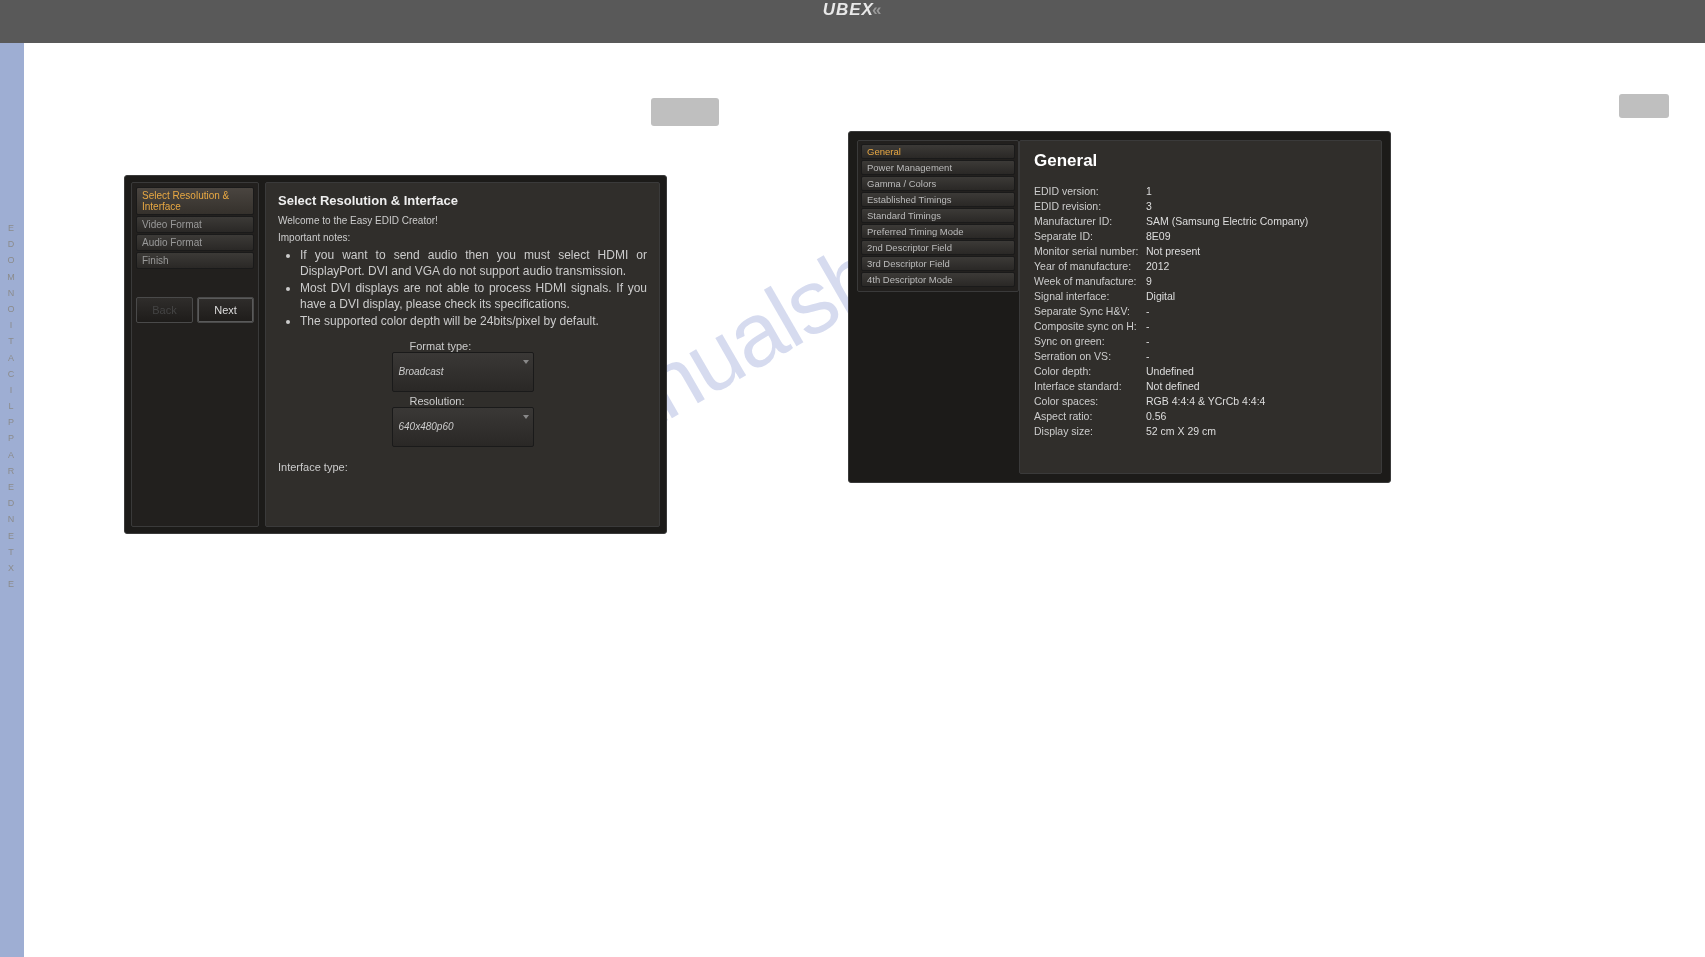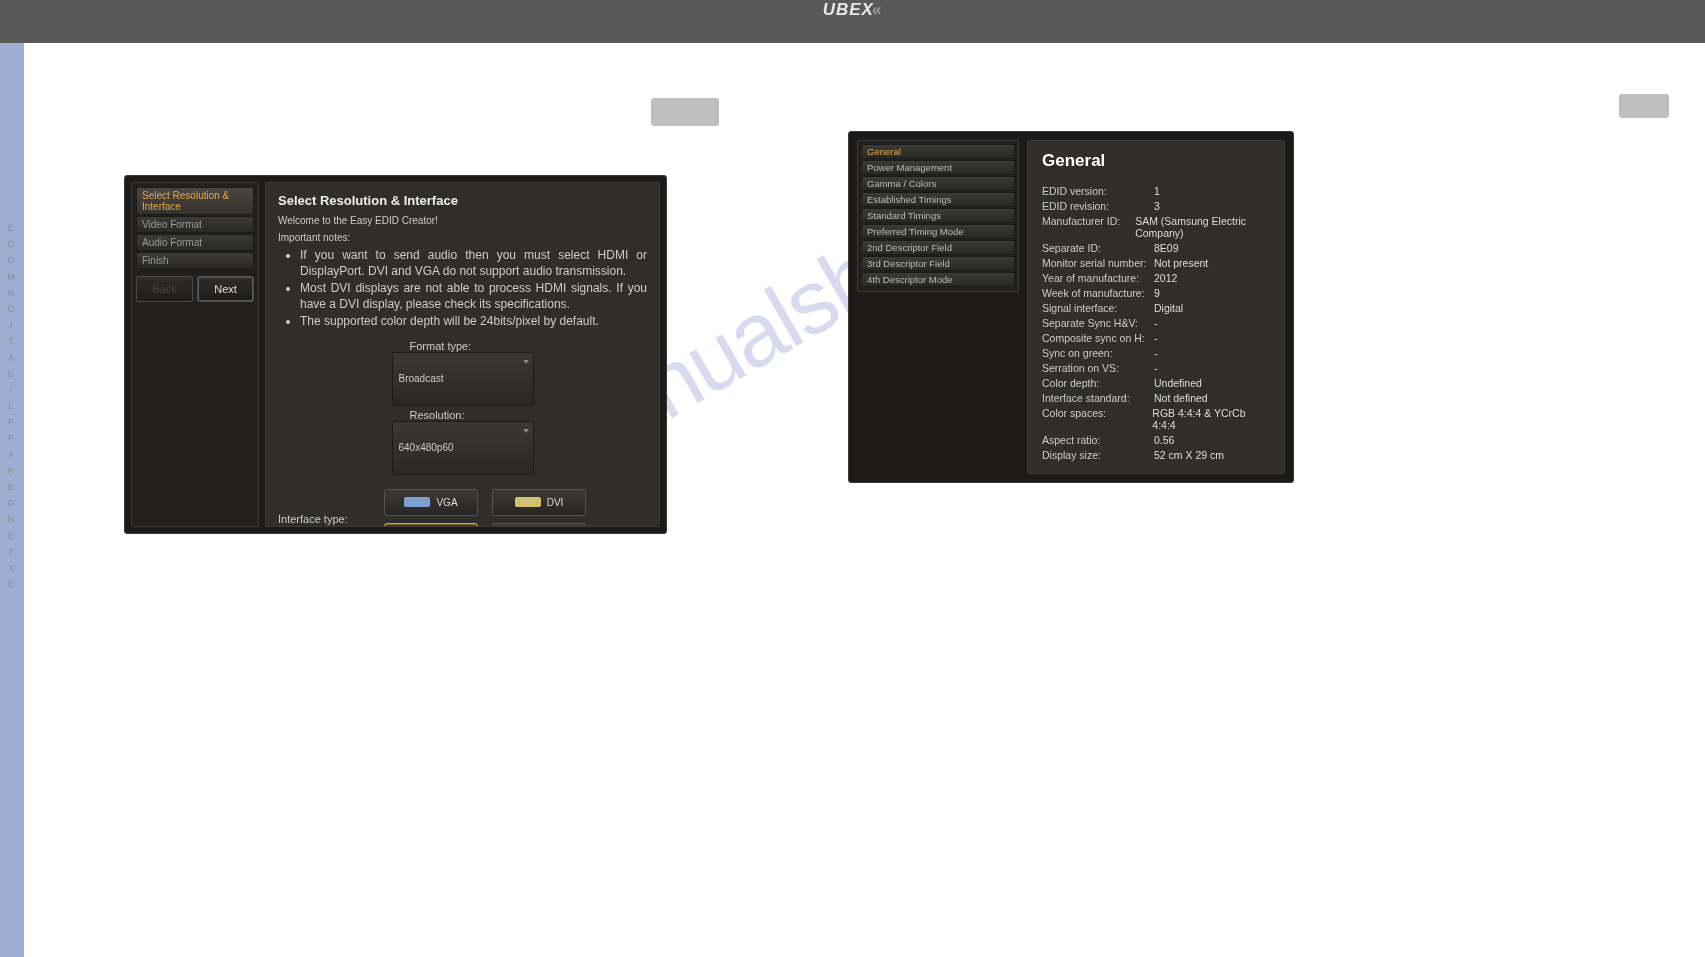--- a/index.html
+++ b/index.html
@@ -105,21 +105,21 @@
     border-radius: 2px;
     padding: 2px 5px;
     margin-bottom: 1px;
     cursor: pointer;
   }
   .step-item.active {
     color: #e8a843;
     background: linear-gradient(#4a4540,#35312c);
   }
   .nav-buttons {
-    margin-top: 6px;
+    margin-top: 27px;
     display: flex;
     gap: 4px;
     border-radius: 11px;
   }
   .nav-btn {
     flex: 1;
     height: 24px;
     background: linear-gradient(#2f2d2b,#1e1c1a);
     border: 1px solid #4a4a4a;
     border-radius: 2px;
@@ -178,25 +178,26 @@
     color: #ccc;
   }
   .form-select {
     width: 128px;
     height: 20px;
     background: linear-gradient(#3a3836,#2a2826);
     border: 1px solid #1a1a1a;
     border-radius: 2px;
     color: #ccc;
     font-size: 10px;
-    padding: 16px 6px;
+    padding: 9px 6px;
     position: relative;
     display: flex;
     align-items: center;
     cursor: pointer;
+    font-style: italic;
   }
   .form-select::after {
     content: "";
     position: absolute;
     right: 4px;
     top: 7px;
     border-left: 3px solid transparent;
     border-right: 3px solid transparent;
     border-top: 4px solid #888;
   }
@@ -241,29 +242,29 @@
   .conn-icon.vga { background: #7aa0d0; }
   .conn-icon.dvi { background: #d0c070; }
   .conn-icon.hdmi { background: #888; border:1px solid #d8a040;}
   .conn-icon.dp { background: #888; }
 
   
   .right-panel {
     position: absolute;
     left: 824px;
     top: 88px;
-    width: 446px;
+    width: 543px;
     height: 352px;
     background: #1c1b19;
     border: 1px solid #3a3a3a;
     border-radius: 3px;
     padding: 8px;
     box-sizing: border-box;
     display: flex;
-    gap: 8px;
+    gap: 0;
   }
   .nav-col {
     width: 162px;
     display: flex;
     flex-direction: column;
   }
   .nav-block {
     background: #22201e;
     border: 1px solid #3a3a3a;
     border-radius: 2px;
@@ -385,38 +386,20 @@
       <div class="form-row">
         <span class="form-label">Format type:</span>
         <div class="form-select">Broadcast</div>
       </div>
       <div class="form-row" style="margin-top:3px">
         <span class="form-label">Resolution:</span>
         <div class="form-select">640x480p60</div>
       </div>
       <div class="iface-row-container">
         <span class="form-label">Interface type:</span>
-        <div class="iface-grid" id="iface-grid">
-            <div class="iface-btn">
-              <span class="conn-icon vga"></span>
-              <span>VGA</span>
-            </div>
-            <div class="iface-btn">
-              <span class="conn-icon dvi"></span>
-              <span>DVI</span>
-            </div>
-            <div class="iface-btn selected">
-              <span class="conn-icon hdmi"></span>
-              <span>HDMI</span>
-            </div>
-            <div class="iface-btn">
-              <span class="conn-icon dp"></span>
-              <span>DisplayPort</span>
-            </div>
-          </div>
       </div>
     </div>
   </div>
 
   <div class="right-panel">
     <div class="nav-col" id="nav-col">
         <div class="nav-block">
           <div class="nav-item active">General</div>
           <div class="nav-item">Power Management</div>
           <div class="nav-item">Gamma / Colors</div>

